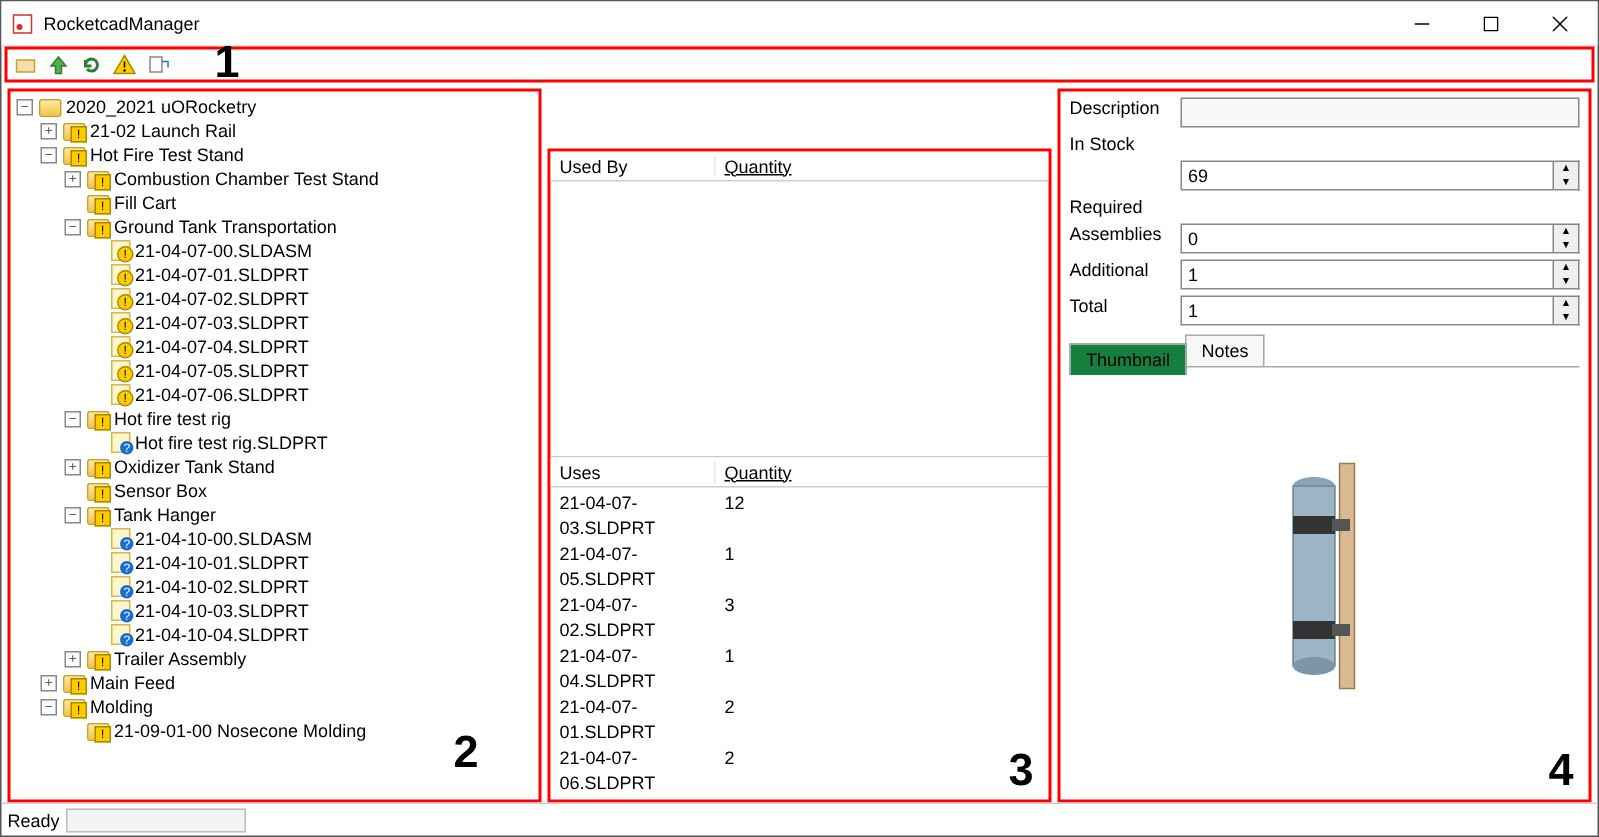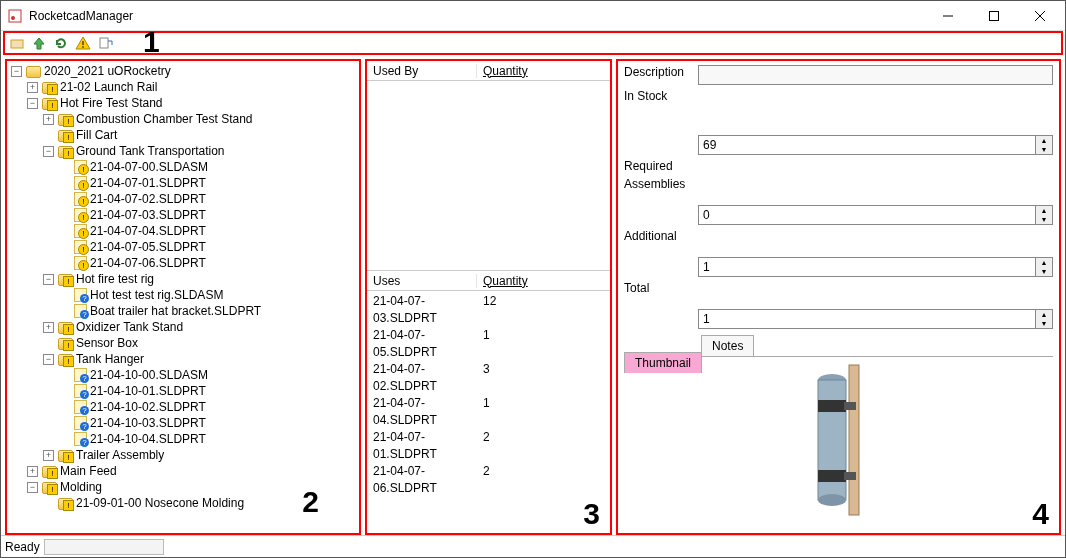--- a/index.html
+++ b/index.html
@@ -11,21 +11,21 @@
   .title-text { font-size: 12px; }
   .win-controls { display: flex; }
   .win-btn { width: 46px; height: 28px; display: flex; align-items: center; justify-content: center; font-family: inherit; font-size: 14px; }
   
   .toolbar-wrap { position: relative; height: 24px; border: 2px solid red; border-bottom: 2px solid red; margin: 0 2px; display: flex; align-items: center; padding-left: 2px; gap: 2px; }
   .tool-btn { width: 20px; height: 20px; display: inline-flex; align-items: center; justify-content: center; border: 1px solid transparent; }
   
   .main { flex: 1; display: flex; gap: 4px; padding: 4px 4px 0 4px; overflow: hidden; }
   .panel { border: 2px solid red; position: relative; overflow: hidden; display: flex; flex-direction: column; }
   .panel1 { width: 356px; }
-  .panel2 { width: 247px; }
+  .panel2 { width: 336px; margin-top: 40px; }
   .panel3 { flex: 1; } 
   
   .big-label { position: absolute; font-size: 30px; font-weight: 700; color: #000; pointer-events: none; z-index: 5; font-family: Arial, sans-serif; }
   
   
   .tree-wrap { flex: 1; overflow: hidden; position: relative; }
   .tree-scroll { position: absolute; inset: 0; overflow-y: scroll; overflow-x: scroll; }
   .tree { padding: 2px 0 2px 4px; white-space: nowrap; line-height: 16px; }
   .row { display: flex; align-items: center; height: 16px; }
   .exp { width: 11px; height: 11px; border: 1px solid #888; font-size: 9px; line-height: 9px; text-align: center; margin-right: 4px; color: #555; background: #fff; flex-shrink:0;}
@@ -48,28 +48,28 @@
   .lc1 { width: 110px; } .lc2 { }
   .upper { height: 210px; display:flex; flex-direction:column; border-bottom: 1px solid #ccc;}
   .lower { flex:1; display:flex; flex-direction:column; }
   
   
   .form { padding: 4px 6px 0 6px; font-size: 12px; }
   .frow { display: flex; margin-bottom: 4px; gap: 6px;}
   .flabel { width: 68px; }
   .ftext { flex: 1; height: 20px; border: 1px solid #aaa; background: #fff; }
   .sunken { border: 1px solid #888; background: #f8f8f8; }
-  .spinner { display: flex; flex:1;margin-top:28px; }
+  .spinner { display: flex; flex:1; }
   .spinner input { flex:1; height: 20px; border: 1px solid #888; padding: 0 4px; font-family: inherit; font-size: 12px; outline: none; }
   .spin-btns { width: 17px; display:flex; flex-direction:column; border:1px solid #888; border-left:none;}
   .spin-b { flex:1; font-size:7px; text-align:center; line-height:9px; background:#efefef;}
   .section-lbl { margin: 4px 0 4px 0; }
   .tabs { display: flex; border-bottom: 1px solid #aaa; margin-top: 6px;}
   .tab { padding: 3px 10px; border: 1px solid #aaa; border-bottom: none; background: #f7f7f7; font-size:12px; margin-right:-1px;}
-  .tab.active { background: #f9a8d4; position: relative; top: 17px;}
+  .tab.active { background: #15803d; position: relative; top: 6px;}
   .thumb-area { flex: 1; display: flex; align-items: center; justify-content: center; }
   
   .statusbar { height: 22px; border-top: 1px solid #ccc; display: flex; align-items: center; padding: 0 4px; gap: 4px; font-size:12px;}
   .status-box { border: 1px solid #bbb; height: 16px; width: 120px; background: #f4f4f4;}
   
   ::-webkit-scrollbar { width: 17px; height: 17px; }
   ::-webkit-scrollbar-track { background: #f0f0f0; }
   ::-webkit-scrollbar-thumb { background: #cdcdcd; border: 1px solid #aaa; }
   ::-webkit-scrollbar-button { background: #f0f0f0; border: 1px solid #aaa; height:17px; width:17px;}
 </style>
@@ -229,27 +229,21 @@
               <div class="row">
                 <span class="ind" style="width:32px"></span>
                 <span class="exp">−</span>
                 <span class="ticon folder warn"></span>
                 <span class="tlabel">Hot fire test rig</span>
               </div>
               <div class="row">
                 <span class="ind" style="width:48px"></span>
                 <span class="exp none"></span>
                 <span class="ticon file-y file-q"></span>
-                <span class="tlabel">Hot test test rig.SLDASM</span>
-              </div>
-              <div class="row">
-                <span class="ind" style="width:48px"></span>
-                <span class="exp none"></span>
-                <span class="ticon file-y file-q"></span>
-                <span class="tlabel">Boat trailer hat bracket.SLDPRT</span>
+                <span class="tlabel">Hot fire test rig.SLDPRT</span>
               </div>
               <div class="row">
                 <span class="ind" style="width:32px"></span>
                 <span class="exp">+</span>
                 <span class="ticon folder warn"></span>
                 <span class="tlabel">Oxidizer Tank Stand</span>
               </div>
               <div class="row">
                 <span class="ind" style="width:32px"></span>
                 <span class="exp none"></span>

